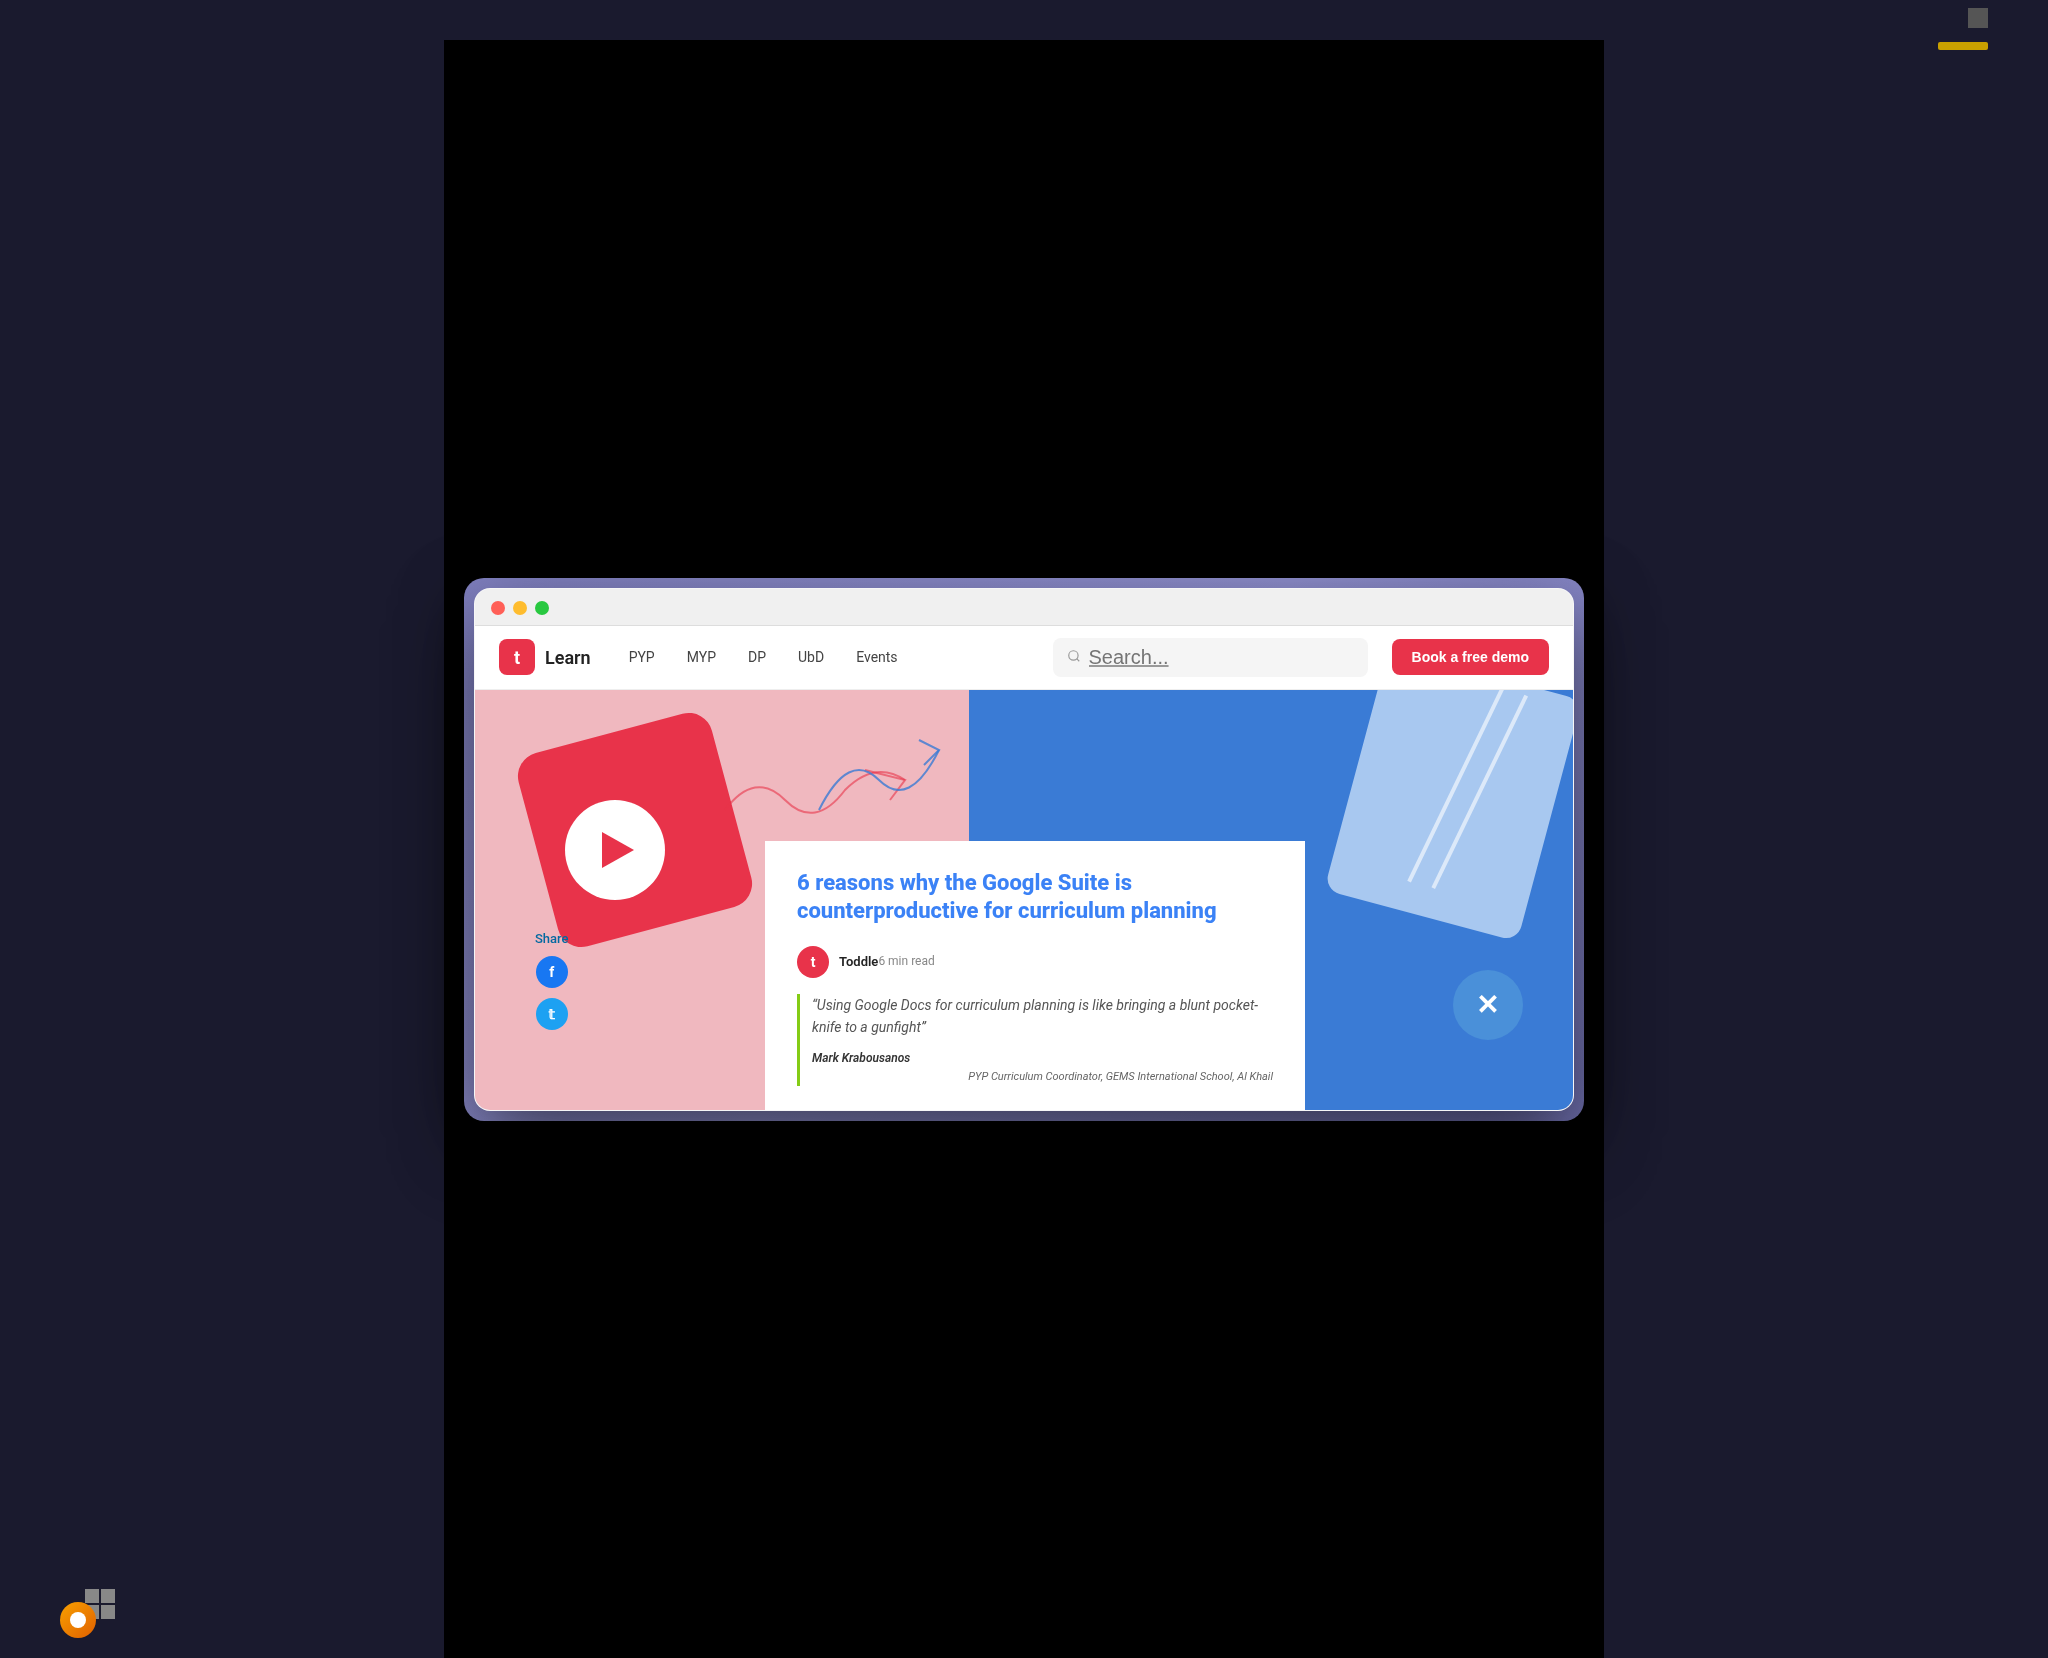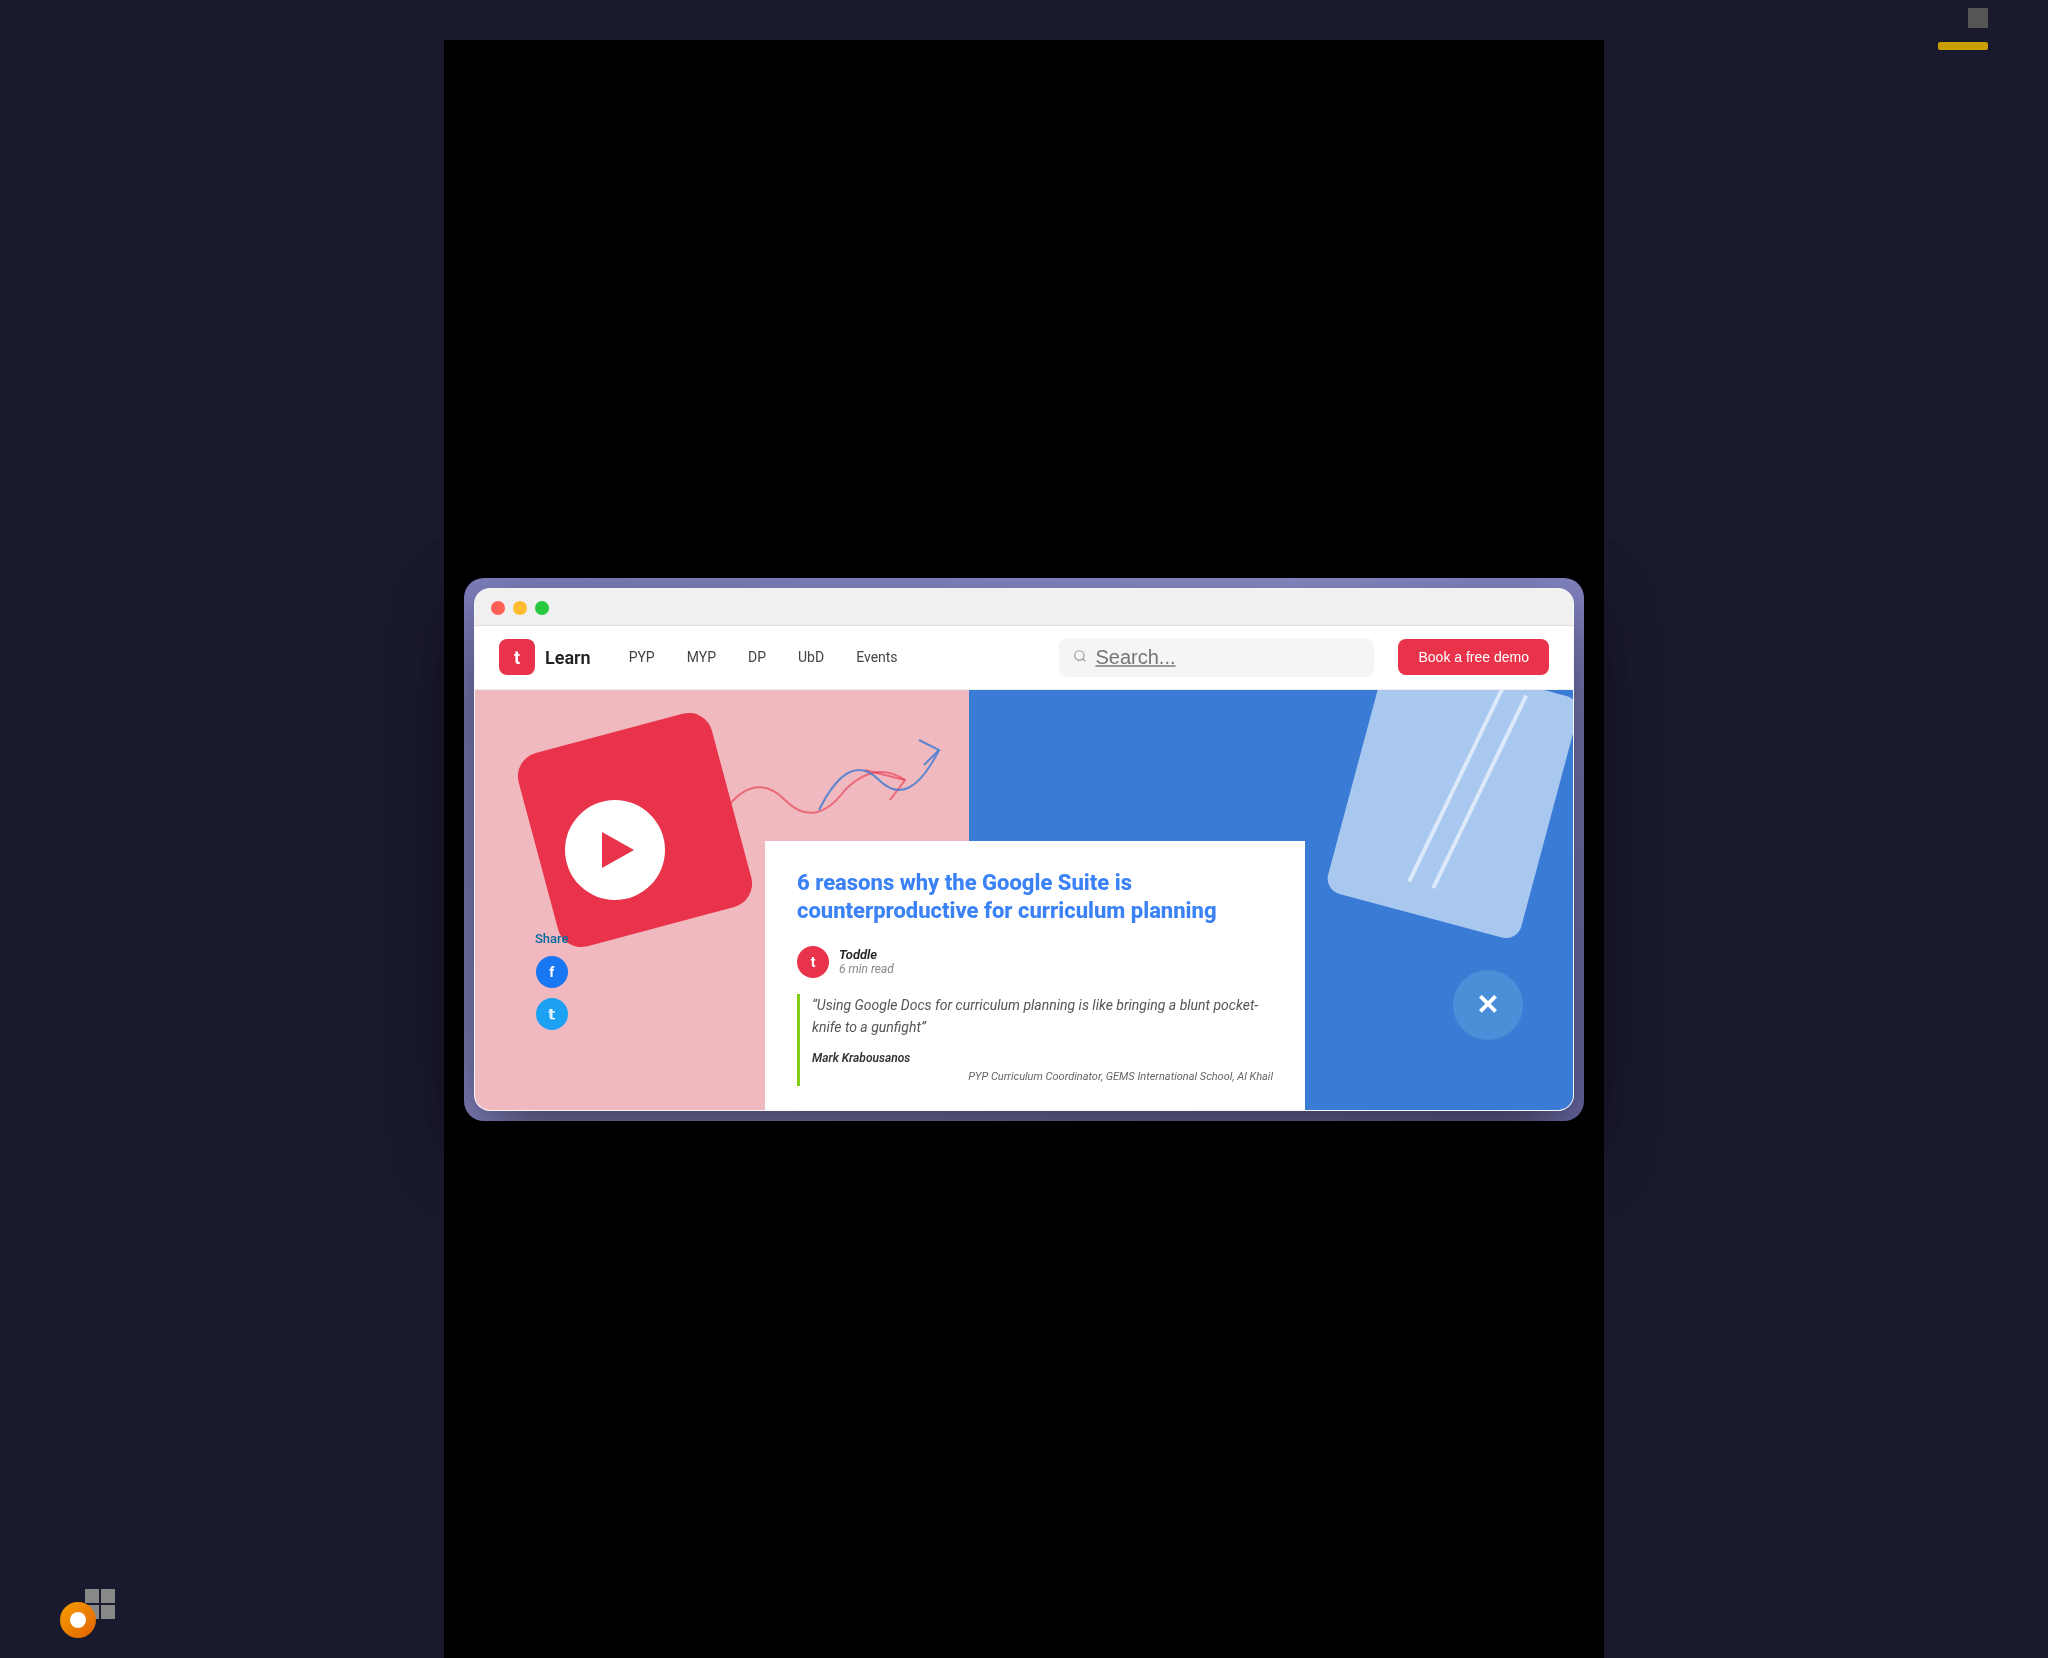--- a/index.html
+++ b/index.html
@@ -127,21 +127,21 @@
       text-decoration: underline;
     }
 
     .demo-button {
       background: #e8334a;
       color: white;
       border: none;
       border-radius: 8px;
       padding: 10px 20px;
       font-size: 14px;
-      font-weight: 400;
+      font-weight: 700;
       cursor: pointer;
       white-space: nowrap;
     }
 
     
     .hero {
       position: relative;
       height: 420px;
       overflow: hidden;
       display: flex;
@@ -271,22 +271,21 @@
       display: flex;
       align-items: center;
       justify-content: center;
       color: white;
       font-weight: bold;
       font-size: 14px;
     }
 
     .author-info {
       display: flex;
-      flex-direction: column;
-      font-style: italic;
+      flex-direction: row;
     }
 
     .author-name {
       font-size: 13px;
       font-weight: 600;
       color: #222;
     }
 
     .read-time {
       font-size: 12px;

